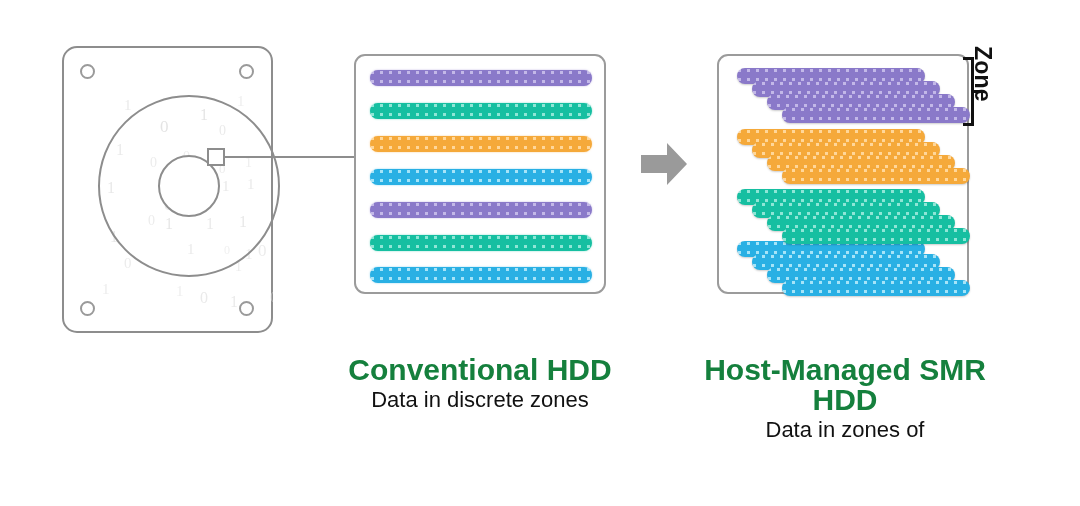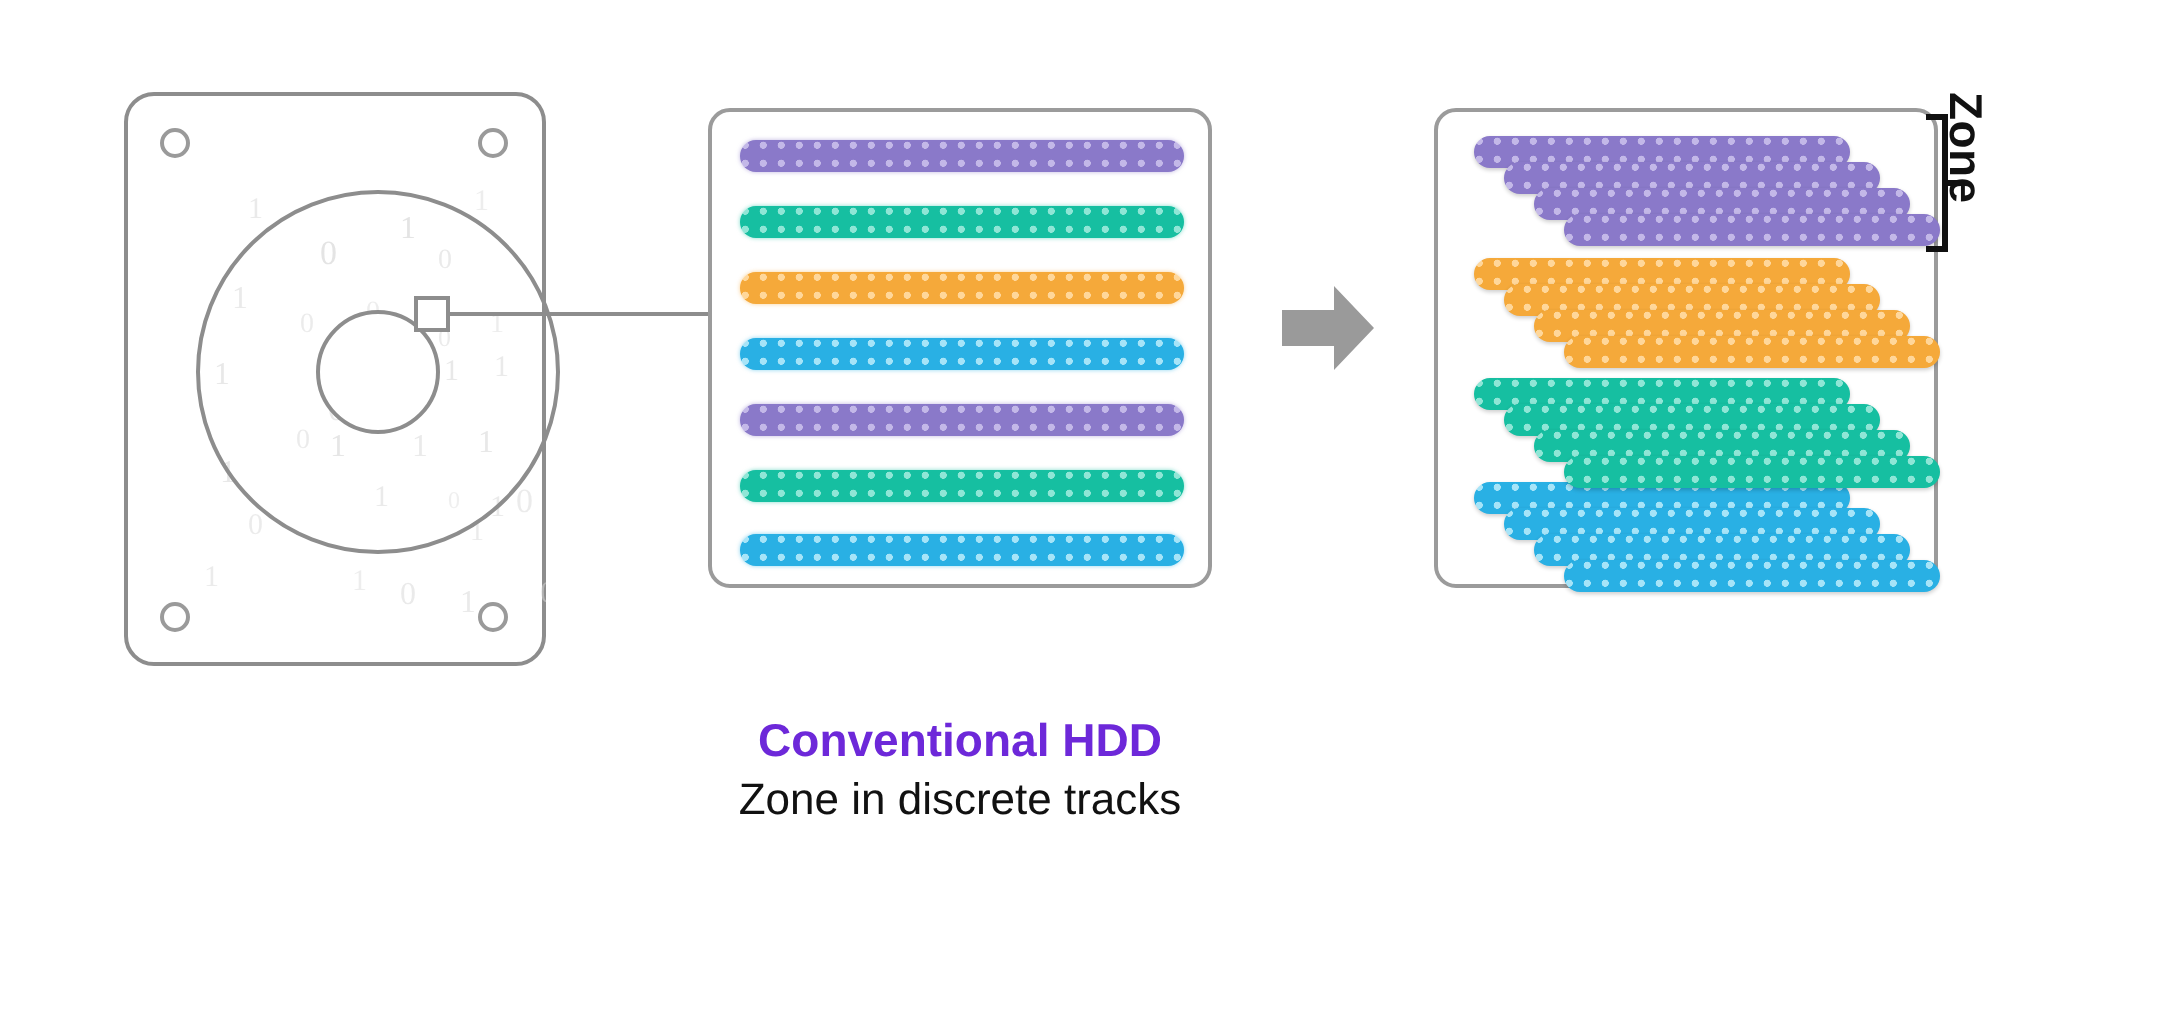--- a/index.html
+++ b/index.html
@@ -96,21 +96,21 @@
     position:absolute;left:972px;top:46px;width:92px;height:24px;
     transform:rotate(90deg);transform-origin:12px 12px;
     font-size:23px;font-weight:bold;letter-spacing:.2px;color:#111;
     white-space:nowrap;
   }
 
   
   .caption{position:absolute;text-align:center;}
   #caption-conventional{left:330px;top:355px;width:300px;}
   #caption-smr{left:690px;top:355px;width:310px;}
-  .caption-title{font-size:23px;font-weight:bold;line-height:30px;color:#6d28d9;}
+  .caption-title{font-size:30px;font-weight:bold;line-height:30px;color:#15803d;}
   .caption-sub{font-size:22px;font-weight:normal;line-height:29px;color:#111;}
 </style>
 </head>
 <body>
 
 <div class="stage">
 
   <div id="hdd-illustration">
     <div id="hdd-body"></div>
 
@@ -208,19 +208,21 @@
   <div id="zone-bracket">
     <span class="bk bk-v"></span>
     <span class="bk bk-t"></span>
     <span class="bk bk-b"></span>
     <span class="bk bk-tick"></span>
   </div>
   <div id="zone-label">Zone</div>
 
   <div class="caption" id="caption-conventional">
     <div class="caption-title">Conventional HDD</div>
-    <div class="caption-sub">Zone in discrete tracks</div>
+    <div class="caption-sub">Data in discrete zones</div>
   </div>
 
   <div class="caption" id="caption-smr">
+    <div class="caption-title">Host-Managed SMR HDD</div>
+    <div class="caption-sub">Data in zones of</div>
   </div>
 
 </div>
 
 </body></html>

